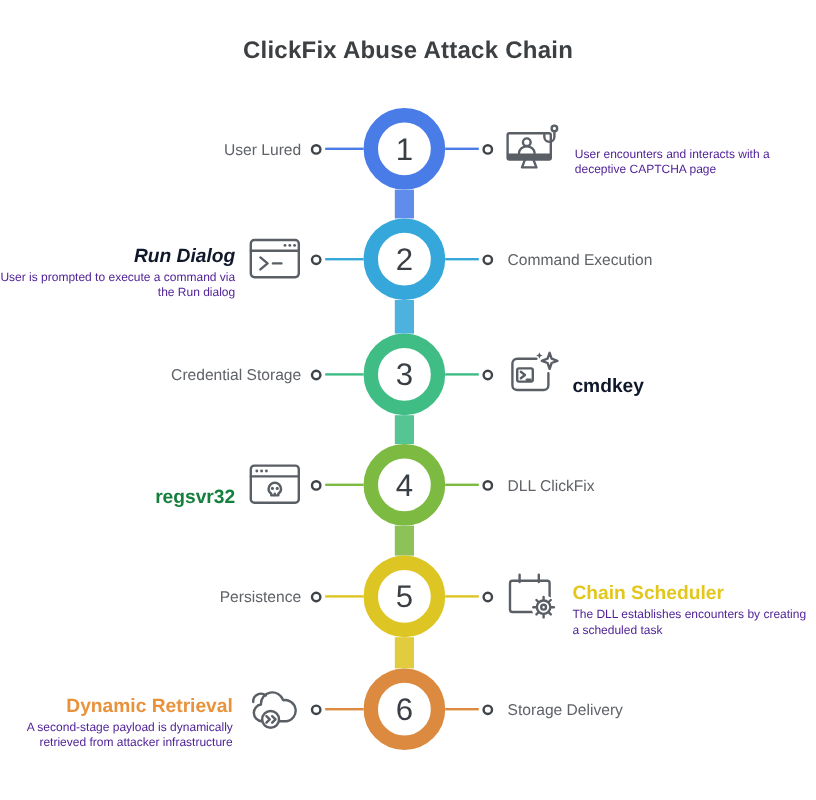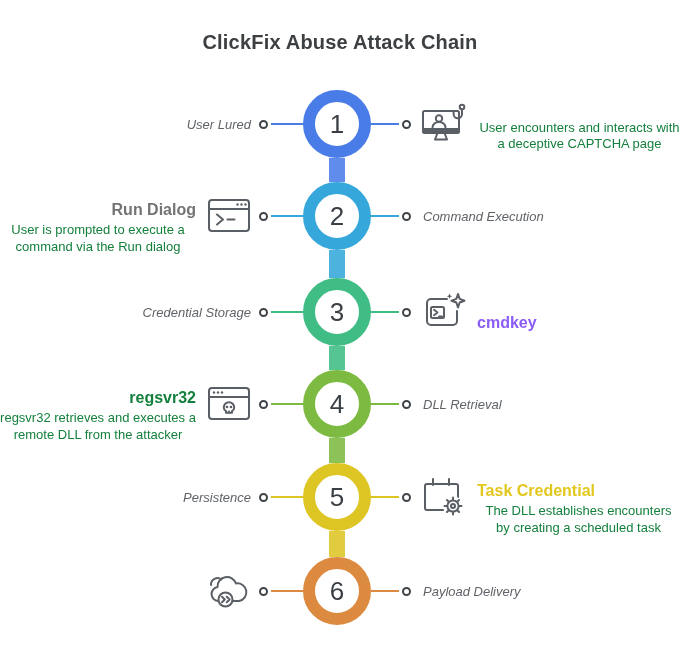--- a/index.html
+++ b/index.html
@@ -14,31 +14,31 @@
   .circle{position:absolute;left:303px;top:50%;margin-top:-34px;width:44px;height:44px;
     border:12px solid #ccc;border-radius:50%;background:#fff;display:flex;
     align-items:center;justify-content:center;z-index:2;}
   .num{font-size:26px;color:#3a3f45;}
   .bar{position:absolute;left:329px;width:16px;opacity:.88;z-index:1;}
   .line{height:2px;flex:0 0 auto;}
   .line-left{width:32px;}
   .line-right{width:28px;}
   .dot{width:5px;height:5px;border:2px solid #3f4449;border-radius:50%;background:#fff;
     flex:0 0 auto;margin:0 3px;}
-  .side-label{font-size:13px;color:#5f6368;white-space:nowrap;font-style:italic;}
+  .side-label{font-size:13px;color:#5f6368;white-space:nowrap;}
   .zone-left .side-label{margin-right:5px;}
   .zone-right .side-label{margin-left:9px;}
   .icon{flex:0 0 auto;line-height:0;}
   .zone-right .icon{margin-left:6px;margin-right:11px;}
   .zone-left .icon{margin-left:11px;margin-right:5px;}
   .feature-text{transform:translateY(12px);}
   .ft-right{max-width:214px;text-align:left;}
   .ft-left{max-width:200px;text-align:right;}
   .feature-title{font-size:16px;font-weight:bold;margin-bottom:3px;white-space:nowrap;}
-  .feature-desc{font-size:13px;color:#15803d;line-height:1.24;text-align:center;}
+  .feature-desc{font-size:10px;color:#4c1d95;line-height:1.24;}
   svg{stroke:#5a5f66;fill:none;stroke-width:2;stroke-linecap:round;stroke-linejoin:round;}
   svg .fill{fill:#5a5f66;stroke:none;}
   svg .white{fill:#ffffff;stroke:none;}
 </style>
 </head>
 <body>
 
 <div class="canvas">
 
   <div class="page-title">ClickFix Abuse Attack Chain</div>
@@ -74,21 +74,21 @@
       </span>
       <div class="feature-text ft-right">
         <div class="feature-desc">User encounters and interacts with a deceptive CAPTCHA page</div>
       </div>
     </div>
   </div>
 
   <div class="row" style="top:170px;">
     <div class="zone zone-left">
       <div class="feature-text ft-left">
-        <div class="feature-title" style="color: #737373;">Run Dialog</div>
+        <div class="feature-title" style="color: #0f172a; font-style: italic;">Run Dialog</div>
         <div class="feature-desc">User is prompted to execute a command via the Run dialog</div>
       </div>
       <span class="icon">
         <svg width="44" height="36" viewBox="0 0 44 36">
           <rect x="2" y="2" width="40" height="31" rx="3"></rect>
           <line x1="2" y1="11" x2="42" y2="11"></line>
           <circle class="fill" cx="30.5" cy="6.5" r="1.2"></circle>
           <circle class="fill" cx="34.5" cy="6.5" r="1.2"></circle>
           <circle class="fill" cx="38.5" cy="6.5" r="1.2"></circle>
           <polyline points="10,16.5 16,21.5 10,26.5"></polyline>
@@ -124,30 +124,29 @@
         <svg width="46" height="40" viewBox="0 0 46 40">
           <path d="M27 7 H11 a4 4 0 0 0 -4 4 v18 a4 4 0 0 0 4 4 h22 a4 4 0 0 0 4 -4 V19"></path>
           <rect x="11" y="15" width="13" height="11" rx="1.5"></rect>
           <polyline points="14,17.8 17.5,20.5 14,23.2"></polyline>
           <line x1="19" y1="24.5" x2="22" y2="24.5"></line>
           <path d="M38 2 L39.7 6.9 L44.5 8.7 L39.7 10.5 L38 15.4 L36.3 10.5 L31.5 8.7 L36.3 6.9 Z"></path>
           <path class="fill" d="M29.5 1.5 l0.8 1.9 1.9 0.8 -1.9 0.8 -0.8 1.9 -0.8 -1.9 -1.9 -0.8 1.9 -0.8 Z"></path>
         </svg>
       </span>
       <div class="feature-text ft-right">
-        <div class="feature-title" style="color: #8b5cf6;">cmdkey</div>
+        <div class="feature-title" style="color: #0f172a;">cmdkey</div>
       </div>
     </div>
   </div>
 
   <div class="row" style="top:358px;">
     <div class="zone zone-left">
       <div class="feature-text ft-left">
         <div class="feature-title" style="color: #15803d;">regsvr32</div>
-        <div class="feature-desc">regsvr32 retrieves and executes a remote DLL from the attacker</div>
       </div>
       <span class="icon">
         <svg width="44" height="36" viewBox="0 0 44 36">
           <rect x="2" y="2" width="40" height="31" rx="3"></rect>
           <line x1="2" y1="11" x2="42" y2="11"></line>
           <circle class="fill" cx="7" cy="6.5" r="1.2"></circle>
           <circle class="fill" cx="11" cy="6.5" r="1.2"></circle>
           <circle class="fill" cx="15" cy="6.5" r="1.2"></circle>
           <path d="M16.8 21.5 a5.2 5.2 0 1 1 10.4 0 c0 2 -1.1 3.1 -2.2 3.7 v1.6 h-6 v-1.6 c-1.1 -0.6 -2.2 -1.7 -2.2 -3.7 z"></path>
           <circle class="fill" cx="20" cy="21" r="1.3"></circle>
@@ -157,21 +156,21 @@
       </span>
       <span class="dot"></span>
       <span class="line line-left" style="background: rgb(124, 186, 65);"></span>
     </div>
     <div class="circle" style="border-color: rgb(124, 186, 65);">
       <span class="num">4</span>
     </div>
     <div class="zone zone-right">
       <span class="line line-right" style="background: rgb(124, 186, 65);"></span>
       <span class="dot"></span>
-      <span class="side-label">DLL Retrieval</span>
+      <span class="side-label">DLL ClickFix</span>
     </div>
   </div>
 
   <div class="row" style="top:451px;">
     <div class="zone zone-left">
       <span class="side-label">Persistence</span>
       <span class="dot"></span>
       <span class="line line-left" style="background: rgb(221, 197, 36);"></span>
     </div>
     <div class="circle" style="border-color: rgb(221, 197, 36);">
@@ -189,44 +188,48 @@
           <line x1="33" y1="21.5" x2="33" y2="38.5"></line>
           <line x1="24.5" y1="30" x2="41.5" y2="30"></line>
           <line x1="27" y1="24" x2="39" y2="36"></line>
           <line x1="39" y1="24" x2="27" y2="36"></line>
           <circle class="white" cx="33" cy="30" r="5.6"></circle>
           <circle cx="33" cy="30" r="5.6"></circle>
           <circle cx="33" cy="30" r="2"></circle>
         </svg>
       </span>
       <div class="feature-text ft-right">
-        <div class="feature-title" style="color: rgb(227, 199, 29);">Task Credential</div>
+        <div class="feature-title" style="color: rgb(227, 199, 29);">Chain Scheduler</div>
         <div class="feature-desc">The DLL establishes encounters by creating a scheduled task</div>
       </div>
     </div>
   </div>
 
   <div class="row" style="top:545px;">
     <div class="zone zone-left">
+      <div class="feature-text ft-left">
+        <div class="feature-title" style="color: rgb(232, 146, 60);">Dynamic Retrieval</div>
+        <div class="feature-desc">A second-stage payload is dynamically retrieved from attacker infrastructure</div>
+      </div>
       <span class="icon">
         <svg width="46" height="38" viewBox="0 0 46 38">
           <path d="M6 13 A6.5 6.5 0 0 1 16.5 7.5"></path>
           <path d="M34 29 H13 A7 7 0 0 1 12.5 15.1 A9.5 9.5 0 0 1 31 11.5 A7.2 7.2 0 0 1 34 29 Z"></path>
           <circle class="white" cx="20.5" cy="27.5" r="7"></circle>
           <circle cx="20.5" cy="27.5" r="7"></circle>
           <polyline points="17,24.8 19.8,27.5 17,30.2"></polyline>
           <polyline points="21.8,24.8 24.6,27.5 21.8,30.2"></polyline>
         </svg>
       </span>
       <span class="dot"></span>
       <span class="line line-left" style="background: rgb(220, 138, 64);"></span>
     </div>
     <div class="circle" style="border-color: rgb(220, 138, 64);">
       <span class="num">6</span>
     </div>
     <div class="zone zone-right">
       <span class="line line-right" style="background: rgb(220, 138, 64);"></span>
       <span class="dot"></span>
-      <span class="side-label">Payload Delivery</span>
+      <span class="side-label">Storage Delivery</span>
     </div>
   </div>
 
 </div>
 
 </body></html>

